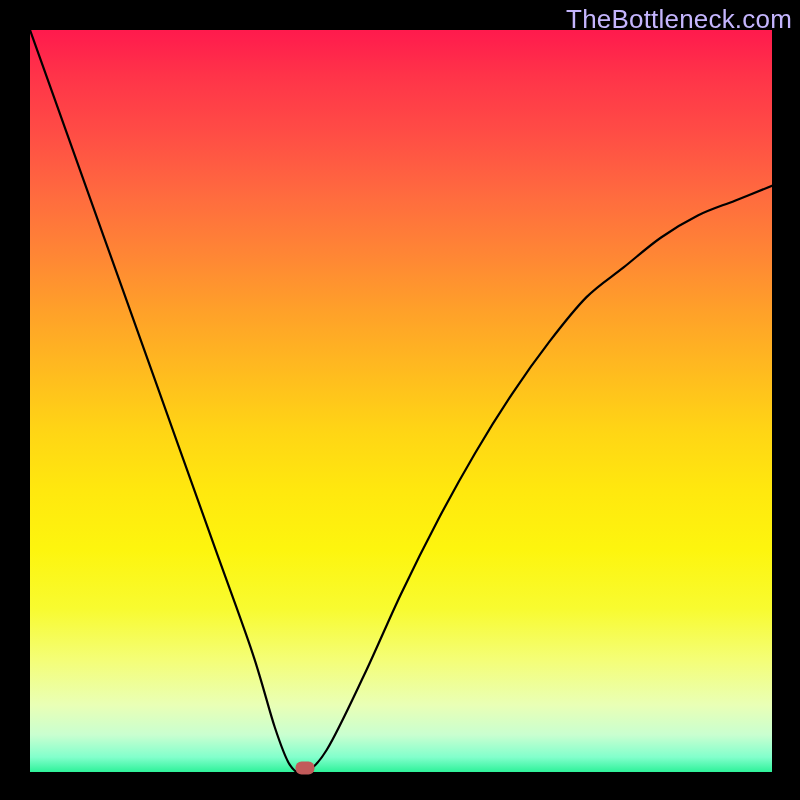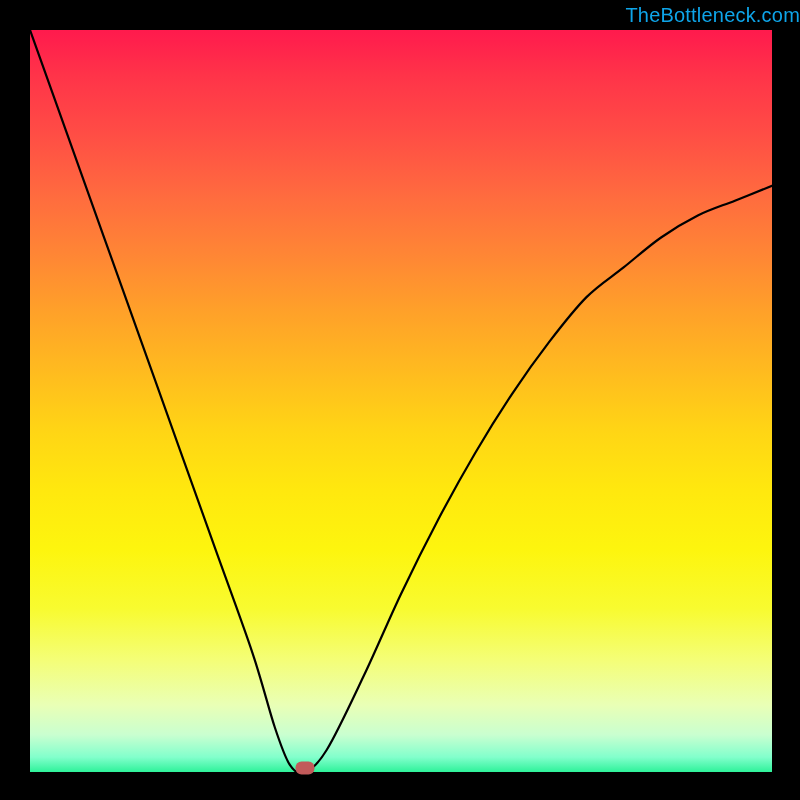--- a/index.html
+++ b/index.html
@@ -32,23 +32,23 @@
       #f4fe78 85%,
       #e9ffb6 91%,
       #c9ffd0 95%,
       #82ffcc 98%,
       #2ef29a 100%
     );
   }
   .watermark {
     position: absolute;
     top: 4px;
-    right: 0;
-    color: #0ea5e9;
-    font-size: 20px;
+    right: 8px;
+    color: #c4b5fd;
+    font-size: 26px;
     font-weight: 500;
     letter-spacing: 0.2px;
   }
   svg.curve {
     position: absolute;
     left: 0; top: 0;
     width: 742px; height: 742px;
   }
   .marker {
     position: absolute;

